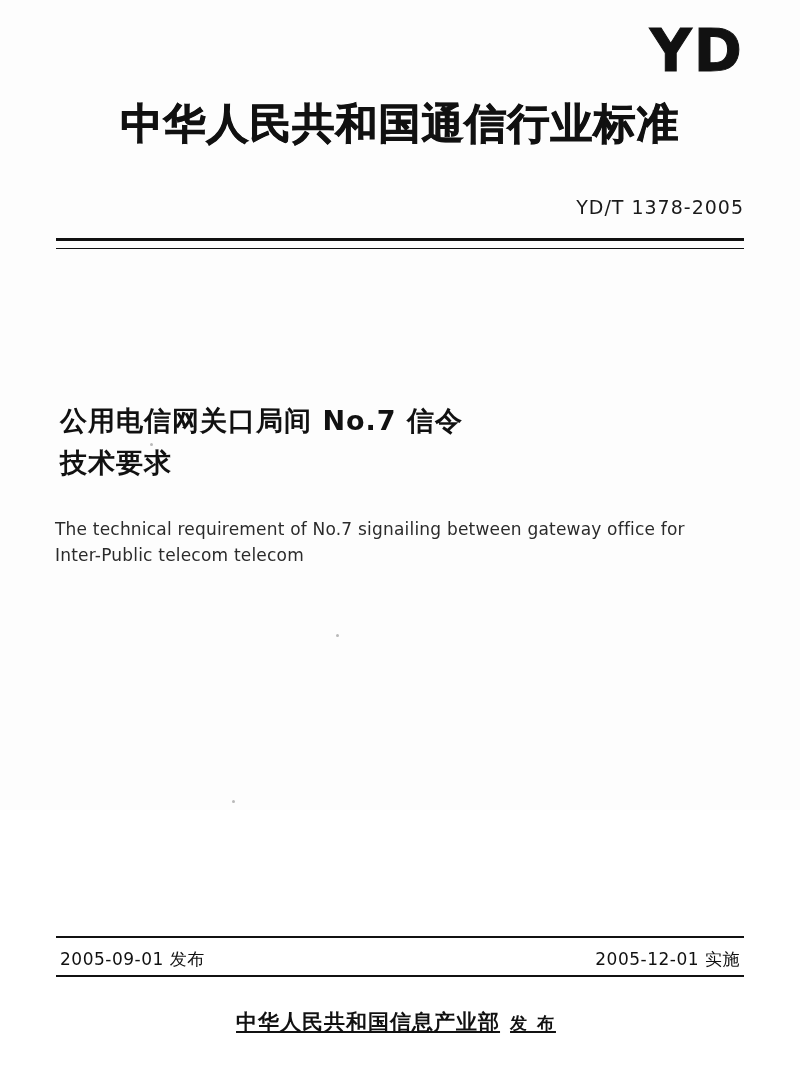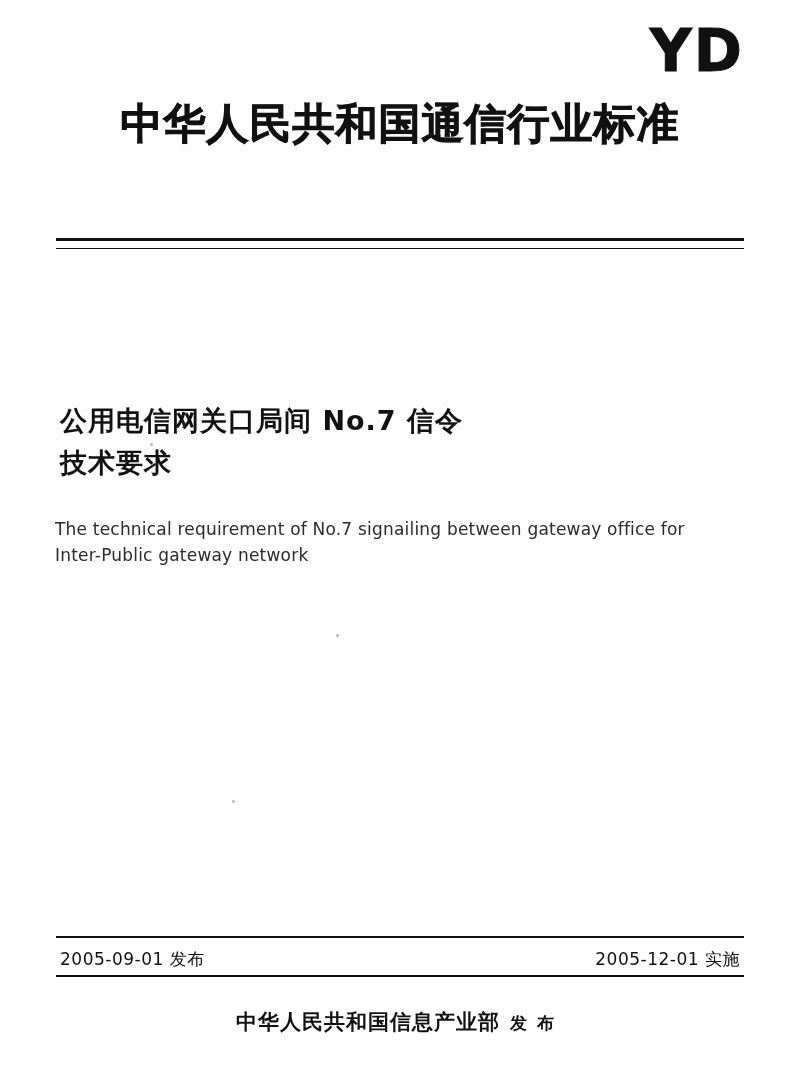--- a/index.html
+++ b/index.html
@@ -171,49 +171,51 @@
     position: absolute;
     left: 0;
     right: 8px;
     top: 1008px;
     text-align: center;
     font-family: "DejaVu Sans", sans-serif;
     font-weight: bold;
     font-size: 21px;
     letter-spacing: 1px;
     color: #111;
+    text-decoration: underline;
   }
   .publisher .verb {
     font-size: 17px;
     margin-left: 10px;
     letter-spacing: 2px;
   }
 </style>
 </head>
 <body>
 
 <div class="page">
 
   <div class="logo">YD</div>
 
   <div class="cn-header">中华人民共和国通信行业标准</div>
 
 
+  <div class="std-no">YD/T 1378-2005</div>
 
   <div class="rule-thick"></div>
   <div class="rule-thin"></div>
 
   <div class="title-cn">
     <div>公用电信网关口局间 No.7 信令</div>
     <div>技术要求</div>
   </div>
 
   <div class="title-en">
     <div>The technical requirement of No.7 signailing between gateway office for</div>
-    <div>Inter-Public gateway network</div>
+    <div>Inter-Public telecom telecom</div>
   </div>
 
   <span class="speck" style="left:336px; top:634px;"></span>
   <span class="speck" style="left:232px; top:800px;"></span>
   <span class="speck" style="left:150px; top:443px;"></span>
 
   <div class="rule-bottom-thick"></div>
   <div class="date-left">2005-09-01 发布</div>
   <div class="date-right">2005-12-01 实施</div>
   <div class="rule-bottom-thin"></div>

